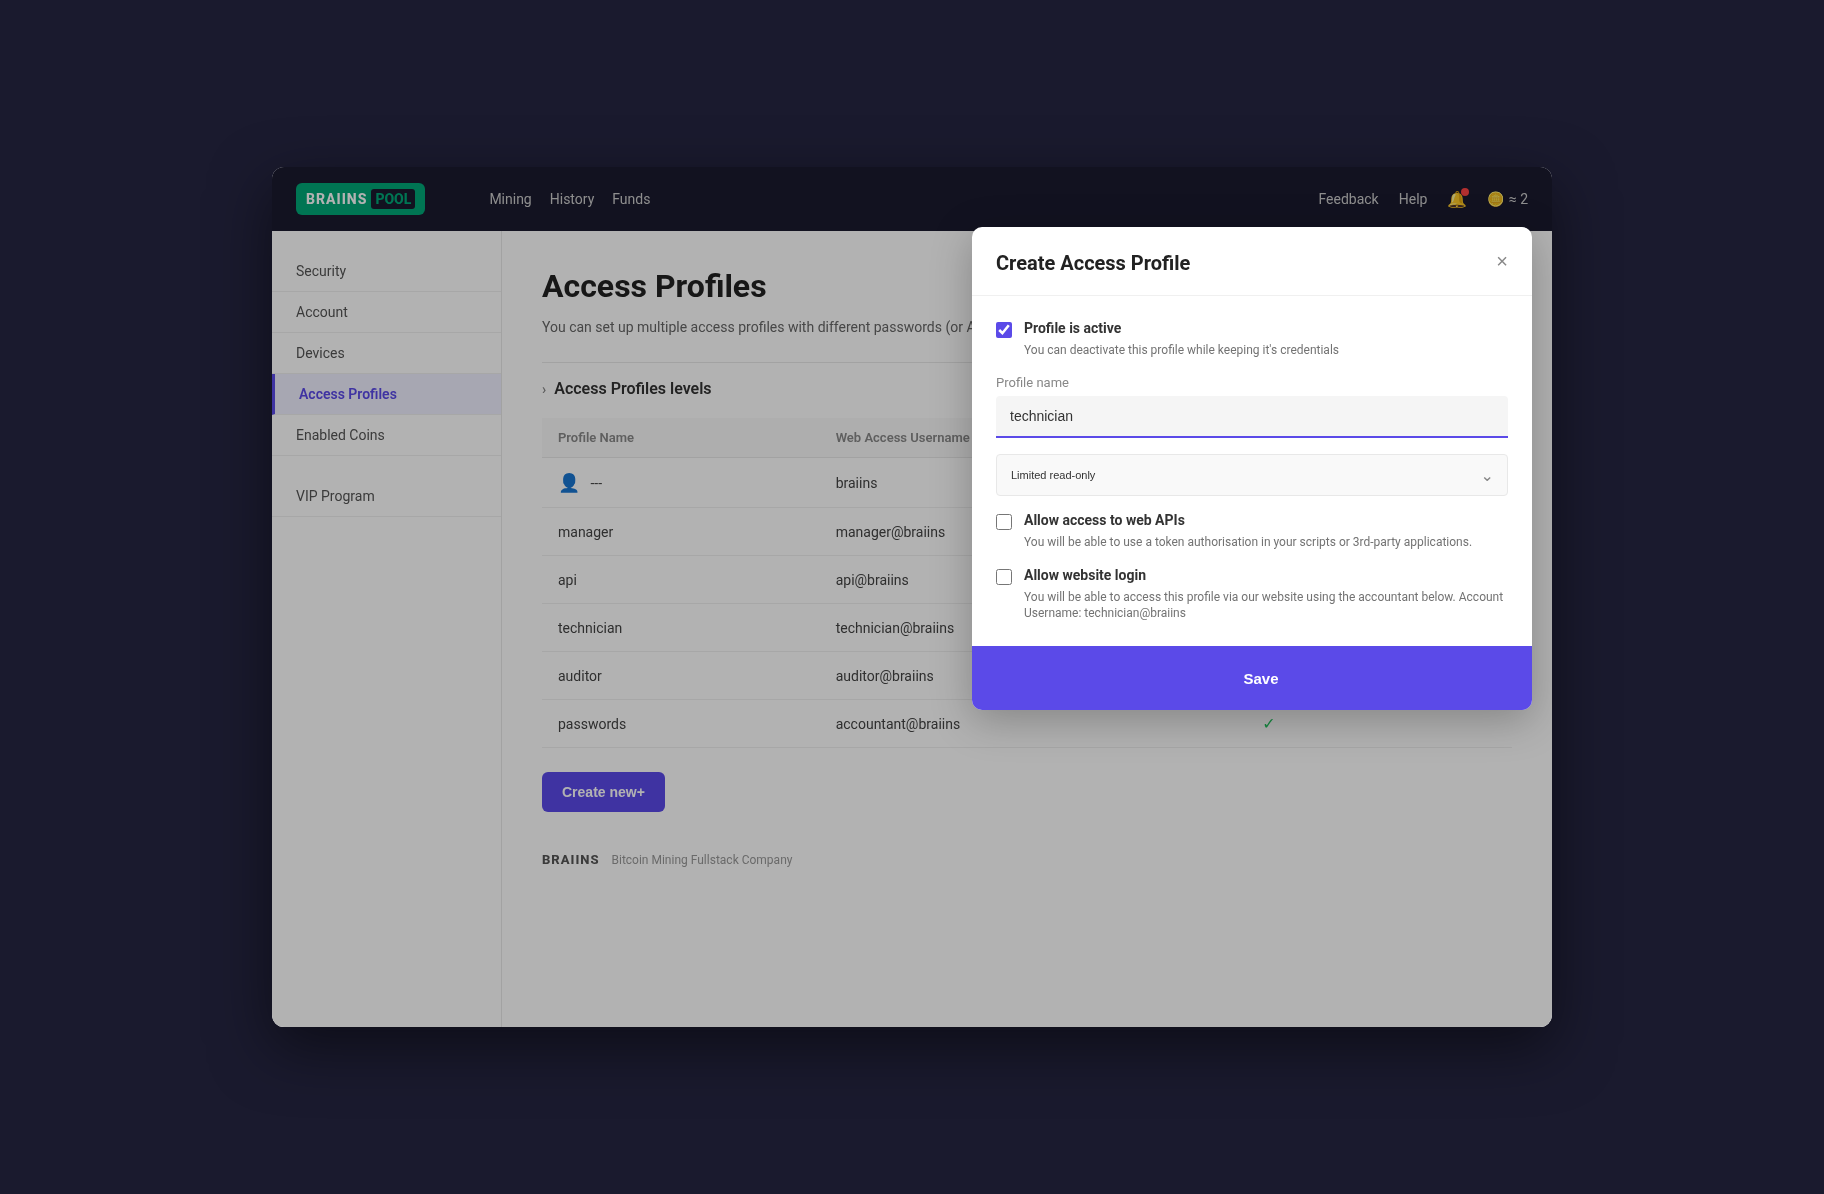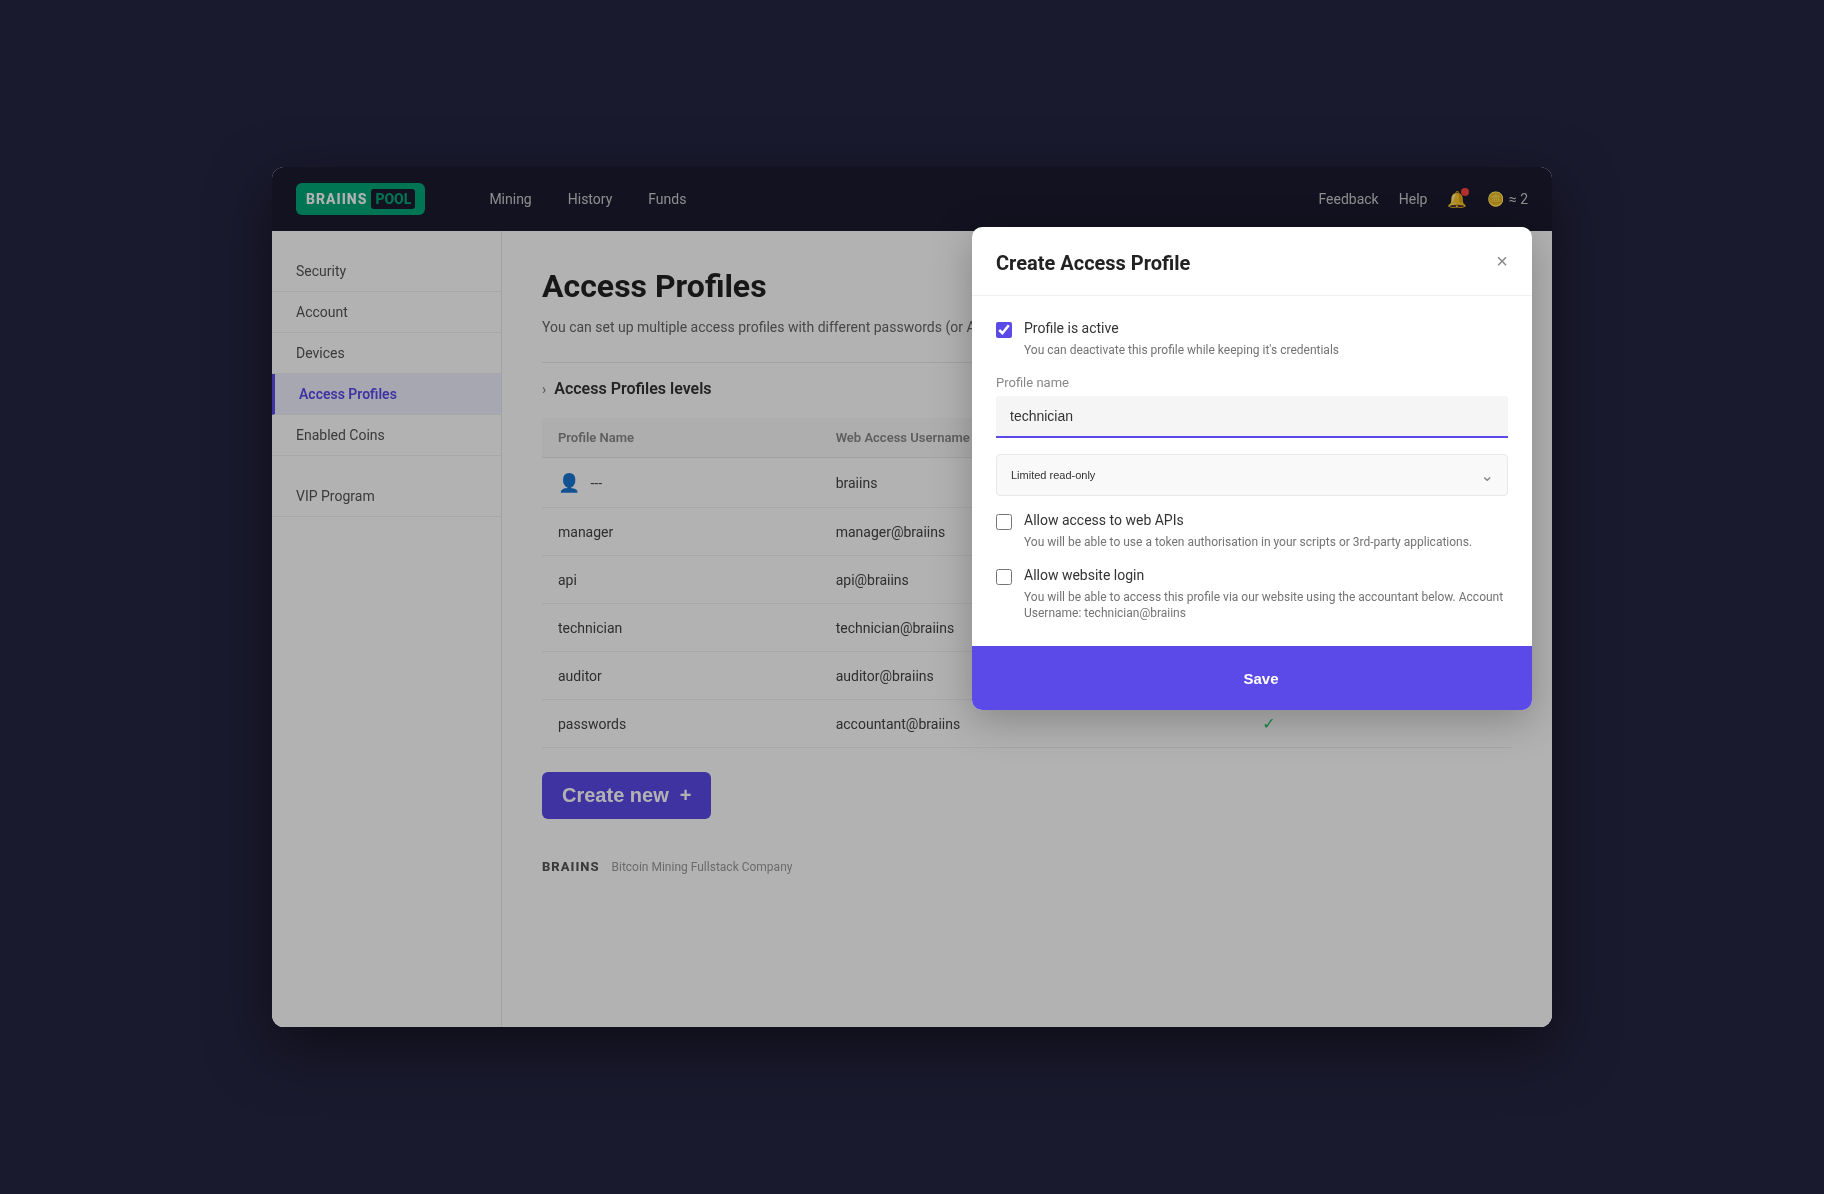--- a/index.html
+++ b/index.html
@@ -49,21 +49,21 @@
     .logo-box {
       background: #1a1a2e;
       color: #00a878;
       font-weight: 800;
       font-size: 14px;
       padding: 2px 4px;
       border-radius: 3px;
     }
     .nav-links {
       display: flex;
-      gap: 36px;
+      gap: 18px;
       margin-left: 32px;
     }
     .nav-link {
       color: #ccc;
       font-size: 14px;
       cursor: pointer;
       text-decoration: none;
     }
     .nav-right {
       margin-left: auto;
@@ -201,26 +201,26 @@
     }
     .check-green { color: #22c55e; font-size: 16px; }
     .cross-red { color: #999; font-size: 16px; }
 
     .create-btn {
       background: #5b4ae8;
       color: white;
       border: none;
       padding: 12px 20px;
       border-radius: 6px;
-      font-size: 20px;
+      font-size: 14px;
       font-weight: 600;
       cursor: pointer;
       display: flex;
       align-items: center;
-      gap: 11px;
+      gap: 0;
     }
 
     
     .content-footer {
       margin-top: auto;
       padding-top: 40px;
       display: flex;
       gap: 12px;
       align-items: center;
     }
@@ -288,21 +288,21 @@
     }
     .checkbox-row input[type="checkbox"] {
       width: 16px;
       height: 16px;
       margin-top: 2px;
       accent-color: #5b4ae8;
       flex-shrink: 0;
     }
     .checkbox-label {
       font-size: 14px;
-      font-weight: 400;
+      font-weight: 700;
       color: #333;
     }
     .checkbox-desc {
       font-size: 12px;
       color: #737373;
       margin-top: 6px;
       line-height: 1.4;
     }
     .form-label {
       font-size: 13px;

